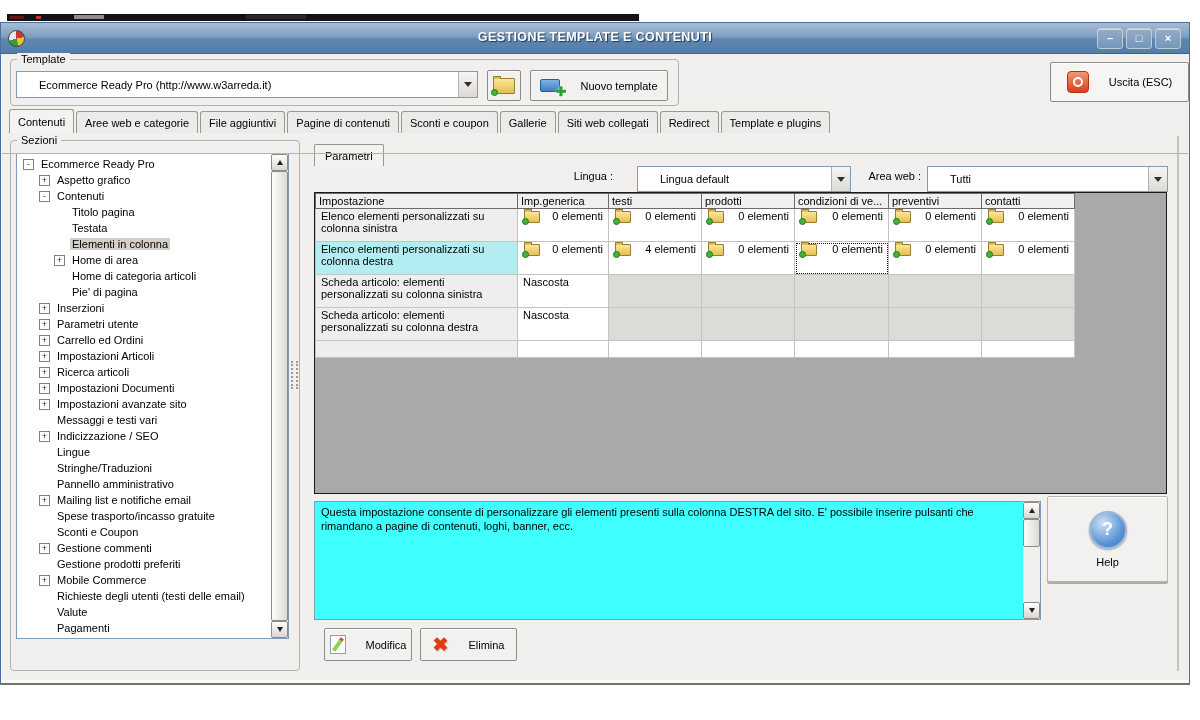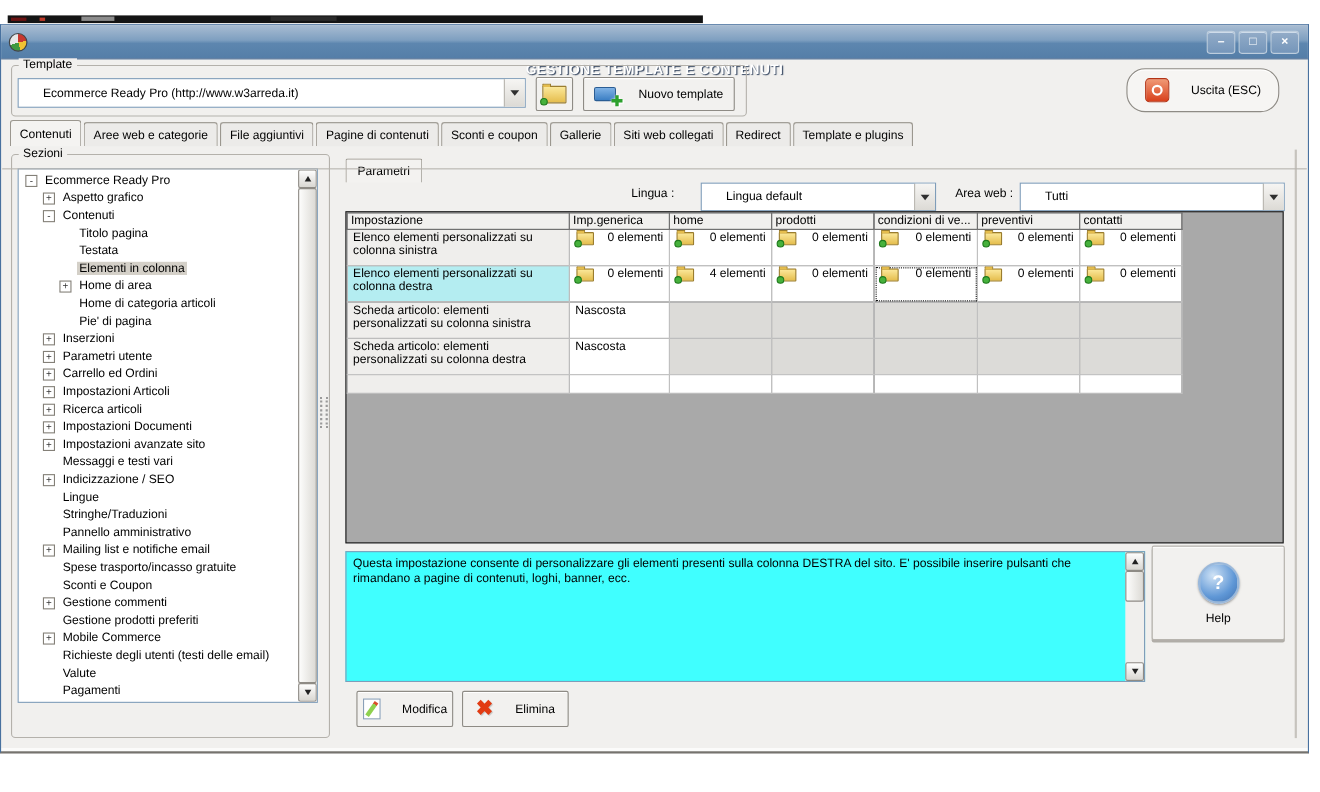--- a/index.html
+++ b/index.html
@@ -8,21 +8,21 @@
   
   .topstrip{position:absolute;left:7px;top:14px;width:632px;height:7px;background:#141414;}
   .mark{position:absolute;}
   
   .win{position:absolute;left:0;top:22px;width:1188px;height:660px;background:#f1f0ee;
        border:1px solid #48719f;border-bottom:2px solid #75736e;box-shadow:inset 0 -3px 0 #fbfbfa;}
   .titlebar{position:absolute;left:0;top:0;right:0;height:30px;
        background:linear-gradient(180deg,#a8bcd2 0%,#7e9fc0 45%,#5d86af 55%,#547ea8 100%);
        border-bottom:1px solid #3d628c;}
   .apptitle{position:absolute;left:0;right:0;top:7px;text-align:center;color:#fff;font-weight:bold;
-       font-size:12.5px;letter-spacing:.4px;text-shadow:1px 1px 1px rgba(20,40,70,.85);margin-top:26px;}
+       font-size:12.5px;letter-spacing:.4px;text-shadow:1px 1px 1px rgba(20,40,70,.85);}
   .appicon{position:absolute;left:7px;top:7px;width:15px;height:15px;border-radius:50%;
        background:conic-gradient(#c8372f 0 22%,#f2c233 22% 45%,#3f9a3f 45% 70%,#e8e8e8 70% 100%);
        border:1px solid #444;}
   .wbtns{position:absolute;right:8px;top:5px;display:flex;gap:3px;}
   .wbtn{width:24px;height:19px;border-radius:3px;background:linear-gradient(#93acc8,#7596ba);
        border:1px solid #bdcddd;box-shadow:inset 0 1px 0 #cfdcea;color:#fff;font-weight:bold;
        font-size:11px;display:flex;align-items:center;justify-content:center;line-height:1;}
   
   .gbox{position:absolute;border:1px solid #b4b1ab;border-radius:4px;}
   .glabel{position:absolute;background:#f1f0ee;padding:0 4px;font-size:11px;}
@@ -146,21 +146,21 @@
         </div>
     </div>
     <div class="pbtn" style="left:486px;top:47px;width:32px;height:29px;">
       <span class="fold big"></span>
     </div>
     <div class="pbtn" style="left:529px;top:47px;width:136px;height:29px;">
       <span class="nt-ic"></span>
       <span>Nuovo template</span>
     </div>
 
-    <div class="pbtn" style="left:1023px;top:39px;width:137px;height:38px;background:#f6f5f3;border-radius:17px;">
+    <div class="pbtn" style="left:1049px;top:39px;width:137px;height:38px;background:#f6f5f3;">
       <span class="off-ic"></span>
       <span>Uscita (ESC)</span>
     </div>
 
     <div class="tabline"></div>
     <div class="tabs" style="top:86px;">
       <div class="tab active">Contenuti</div>
       <div class="tab">Aree web e categorie</div>
       <div class="tab">File aggiuntivi</div>
       <div class="tab">Pagine di contenuti</div>
@@ -336,21 +336,21 @@
             <col style="width:93px">
             <col style="width:93px">
           <col style="width:94px">
             <col style="width:93px">
             <col style="width:93px">
         </colgroup>
         <tbody>
             <tr>
           <th>Impostazione</th>
           <th>Imp.generica</th>
-          <th>home</th>
+          <th>testi</th>
           <th>prodotti</th>
           <th>condizioni di ve...</th>
           <th>preventivi</th>
           <th>contatti</th>
         </tr>
         <tr style="height:33px;">
           <td class="lbl">Elenco elementi personalizzati su colonna sinistra</td>
           <td class="dc"><span class="fold"></span><span>0 elementi</span></td>
           <td class="dc"><span class="fold"></span><span>0 elementi</span></td>
           <td class="dc"><span class="fold"></span><span>0 elementi</span></td>

